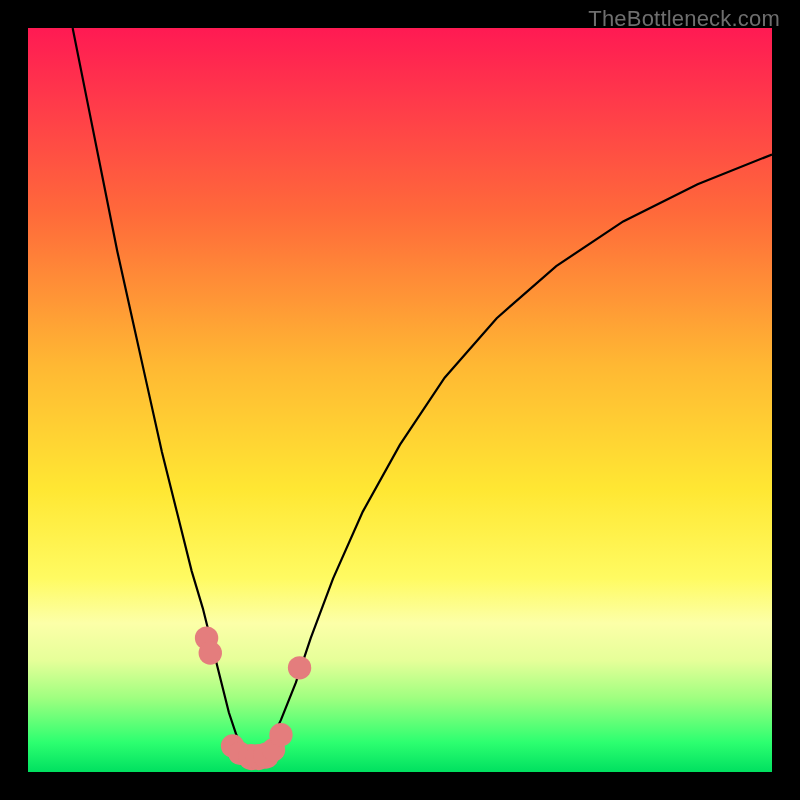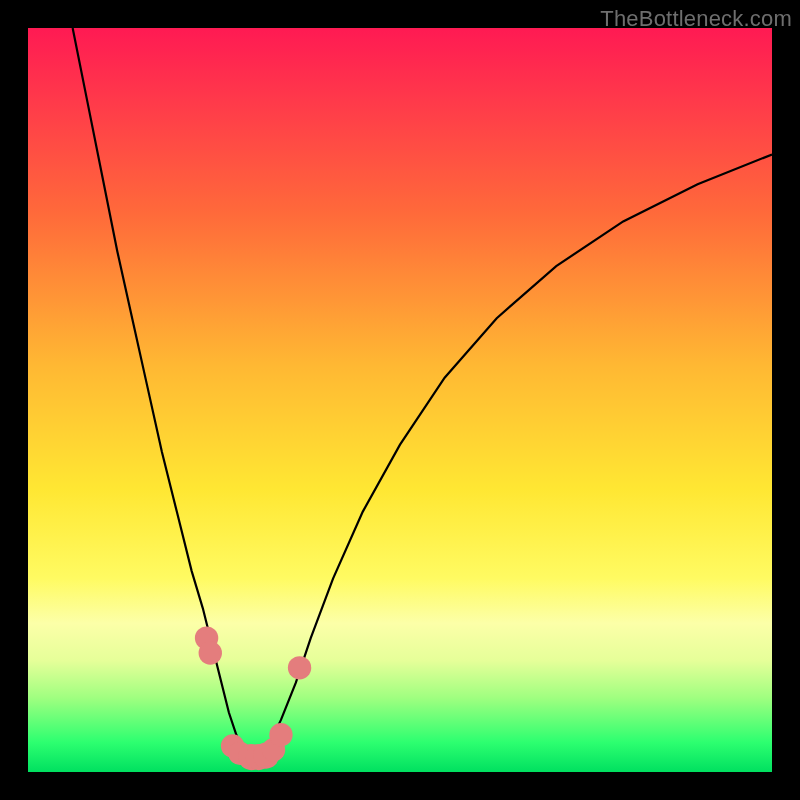--- a/index.html
+++ b/index.html
@@ -27,21 +27,21 @@
       #fcffa8 80%,
       #e6ff99 85%,
       #a0ff80 90%,
       #2dff70 96%,
       #00e060 100%
     );
   }
   .watermark {
     position: absolute;
     top: 6px;
-    right: 8px;
+    right: 20px;
     color: #6e6e6e;
     font-size: 22px;
     font-weight: 500;
     letter-spacing: 0.2px;
     font-family: Arial, Helvetica, sans-serif;
   }
   svg.curve {
     position: absolute;
     left: 0;
     top: 0;

